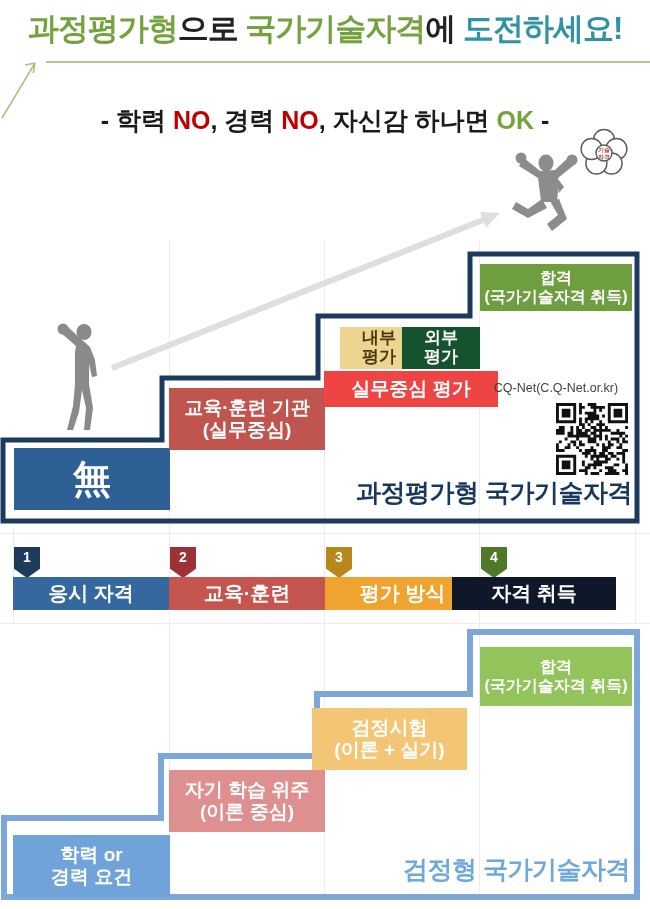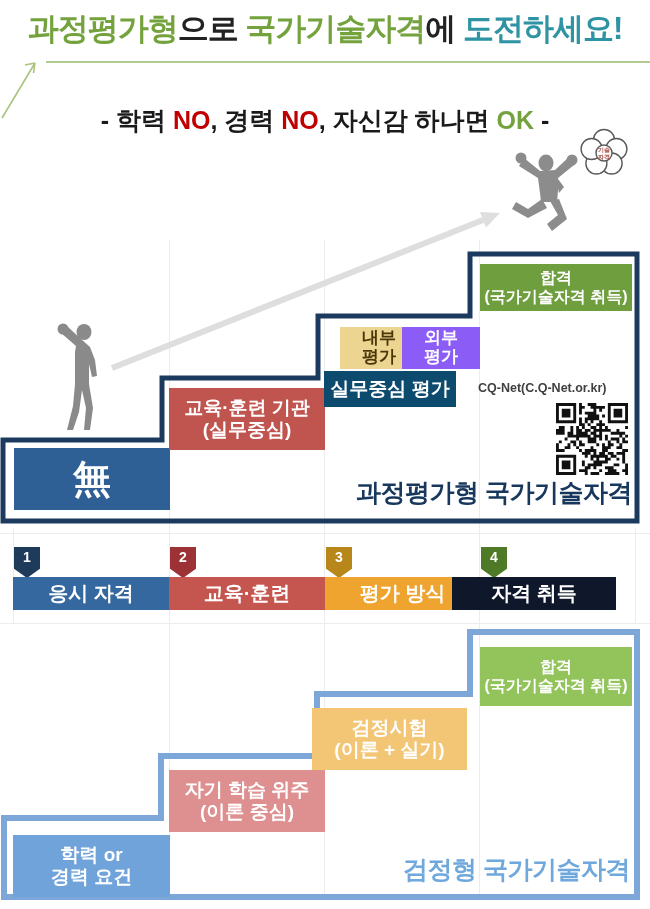--- a/index.html
+++ b/index.html
@@ -21,24 +21,24 @@
   .subtitle .ok{color:#74a33e;}
   
   .box{position:absolute;display:flex;flex-direction:column;align-items:center;justify-content:center;
        color:#fff;font-weight:bold;text-align:center;line-height:1.18;}
   .box span{display:block;}
   .sv{position:absolute;pointer-events:none;}
   
   .b-mu{left:14px;top:448px;width:156px;height:62px;background:#2e6096;font-size:38px;}
   .b-edu{left:169px;top:388px;width:156px;height:62px;background:#c0544e;font-size:19px;}
   .b-int{left:324px;top:327px;width:78px;height:42px;background:#ecd491;color:#4a3708;font-size:17px;line-height:1.1;margin-left:16px;}
-  .b-ext{left:402px;top:327px;width:78px;height:42px;background:#8b5cf6;font-size:17px;line-height:1.1;}
-  .b-prac{left:324px;top:371px;width:132px;height:36px;background:#0c4a6e;font-size:19px;}
+  .b-ext{left:402px;top:327px;width:78px;height:42px;background:#14532d;font-size:17px;line-height:1.1;}
+  .b-prac{left:324px;top:371px;width:174px;height:36px;background:#ef4444;font-size:19px;}
   .b-pass-top{left:480px;top:264px;width:152px;height:47px;background:#6f9e3f;font-size:16px;}
-  .cqnet{position:absolute;left:478px;top:381px;width:156px;text-align:left;font-size:12.5px;color:#404040;font-weight:bold;}
+  .cqnet{position:absolute;left:478px;top:381px;width:156px;text-align:center;font-size:12.5px;color:#404040;}
   .qr{position:absolute;left:556px;top:403px;width:72px;height:72px;background:#fff;}
   .course-label{position:absolute;right:18px;top:476px;font-size:25px;font-weight:800;
                 letter-spacing:-0.5px;color:#17375d;white-space:pre;margin-left:47px;}
   
   .badge{position:absolute;top:547px;width:26px;height:31px;color:#fff;font-size:14px;font-weight:bold;
          text-align:center;padding-top:2px;box-sizing:border-box;
          clip-path:polygon(0 0,100% 0,100% 70%,50% 100%,0 70%);}
   .bar{position:absolute;top:577px;height:33px;display:flex;align-items:center;justify-content:center;
        color:#fff;font-size:20px;font-weight:bold;white-space:pre;}
   

